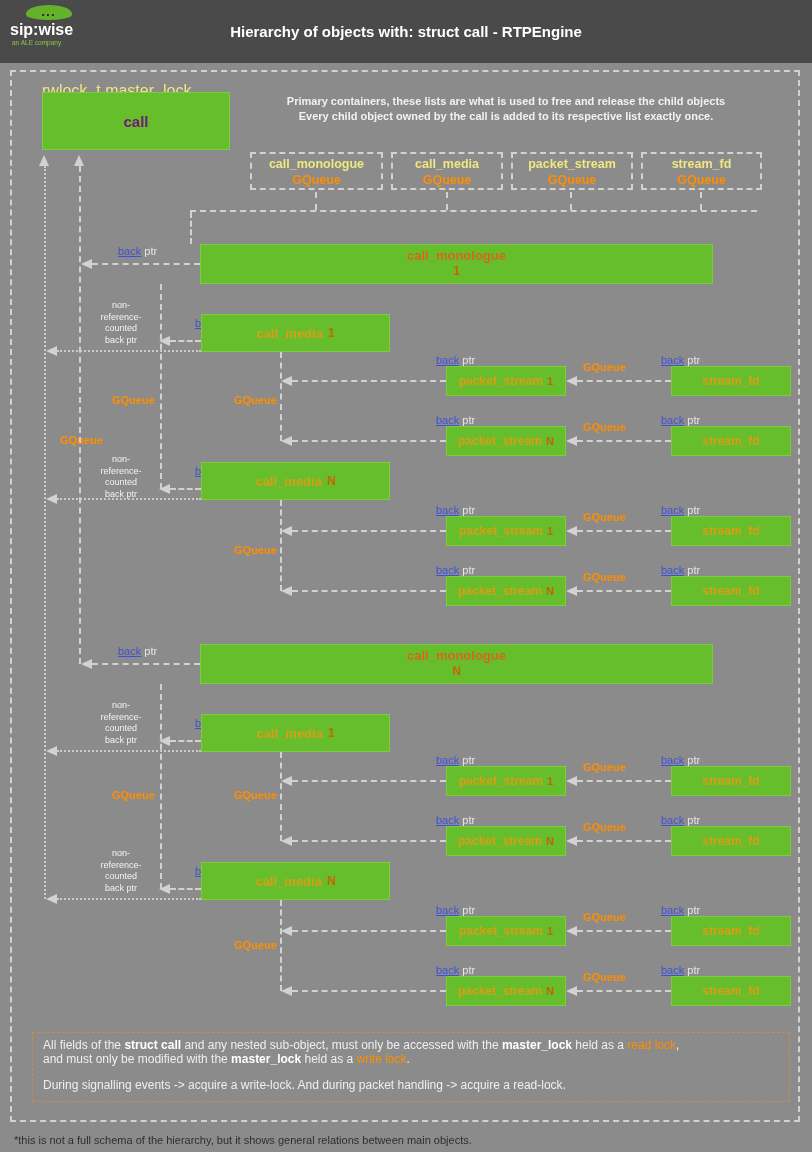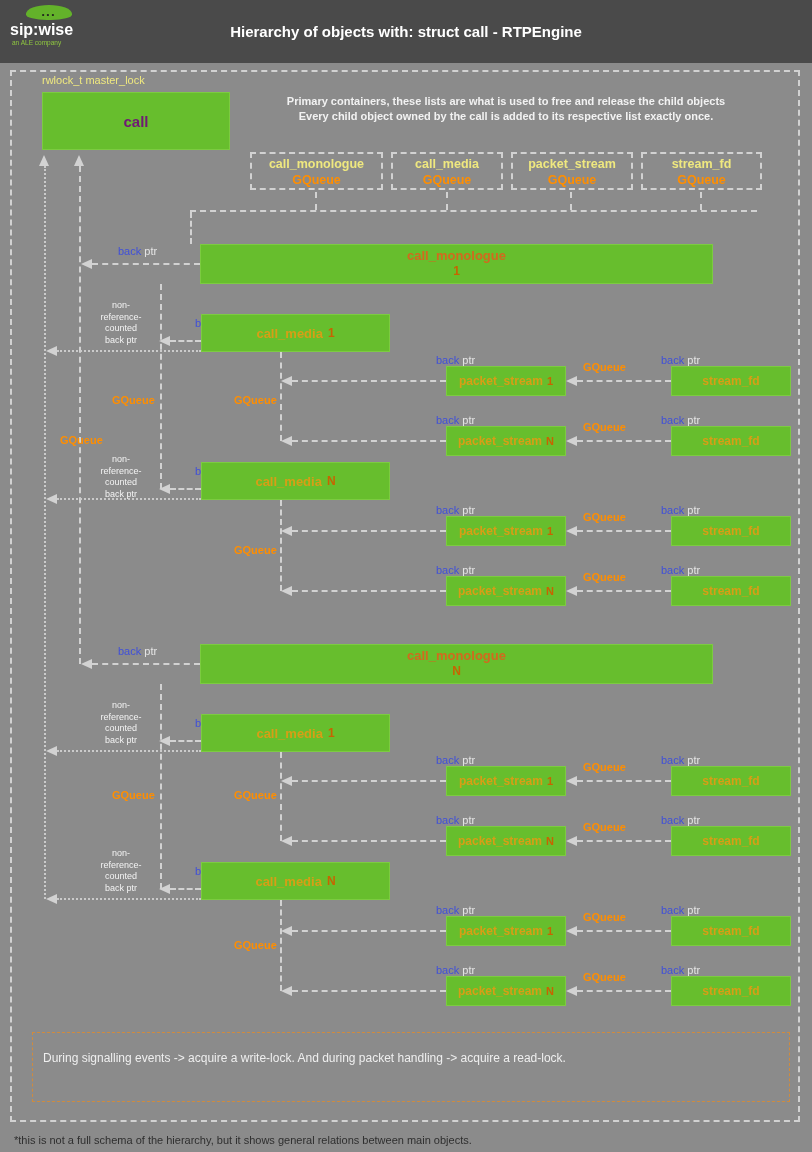--- a/index.html
+++ b/index.html
@@ -11,21 +11,21 @@
          font-weight:bold;font-size:15px;}
   .logo{position:absolute;left:10px;top:5px;width:110px;}
   .bub{width:46px;height:15px;margin-left:16px;background:#63b22a;
        border-radius:60% 60% 55% 55%/70% 70% 45% 45%;text-align:center;line-height:13px;}
   .bub .dots{color:#1e1e1e;font-size:8px;letter-spacing:2px;}
   .lname{color:#ffffff;font-weight:bold;font-size:16px;line-height:17px;margin-top:1px;}
   .lsub{color:#8fc640;font-size:6.5px;margin-top:1px;margin-left:2px;}
   
   .outer{position:absolute;left:10px;top:70px;width:790px;height:1052px;
          border:2px dashed #d2d2d2;box-sizing:border-box;}
-  .ml{position:absolute;left:42px;top:74px;font-size:11px;color:#efe87f;}
+  .ml{position:absolute;left:42px;top:82px;font-size:16px;color:#efe87f;}
   .intro{position:absolute;left:248px;top:94px;width:516px;text-align:center;
          color:#f2f2f2;font-weight:bold;font-size:11px;line-height:14.5px;}
   
   .gb{position:absolute;background:#67be2d;border:1px solid #7ccb41;box-sizing:border-box;
       display:flex;align-items:center;justify-content:center;font-weight:bold;}
   .callbx span{color:#701a75;font-size:15px;}
   .bar{flex-direction:column;justify-content:flex-start;padding-top:3px;}
   .bar .nm{color:#d2691e;font-size:13px;line-height:16px;}
   .bar .no{color:#c76400;font-size:12px;line-height:15px;}
   .bx .nm{color:#d79e16;font-size:13px;}
@@ -43,21 +43,21 @@
   .hd{position:absolute;border-top:2px dotted #cbcbcb;font-style:normal;display:block;}
   .vd{position:absolute;border-left:2px dotted #cbcbcb;font-style:normal;display:block;}
   .al{position:absolute;width:0;height:0;border-top:5px solid transparent;
       border-bottom:5px solid transparent;border-right:11px solid #d2d2d2;
       font-style:normal;display:block;}
   .au{position:absolute;width:0;height:0;border-left:5px solid transparent;
       border-right:5px solid transparent;border-bottom:11px solid #d2d2d2;
       font-style:normal;display:block;}
   
   .bp{position:absolute;font-size:11px;white-space:nowrap;}
-  .bp .k{color:#4050d8;}
+  .bp .k{color:#4050d8;text-decoration:underline;}
   .bp .w{color:#e5e5e5;}
   .gq{position:absolute;font-size:11px;font-weight:bold;color:#ff8e00;white-space:nowrap;}
   .nr{position:absolute;width:66px;text-align:center;font-size:9px;line-height:11.5px;color:#f3f3f3;}
   
   .note{position:absolute;left:32px;top:1032px;width:758px;height:70px;
         border:1px dashed #cf8b3e;box-sizing:border-box;padding:6px 10px;
         font-size:12px;line-height:13.5px;color:#efefef;}
   .note b{color:#ffffff;}
   .note .lk{color:#ff8e00;}
   .note .l3{margin-top:13px;}
@@ -329,18 +329,20 @@
   </div>
   <span class="gq" style="left:583px;top:971px">GQueue</span>
   <span class="bp" style="left:661px;top:964px"><span class="k">back</span> <span class="w">ptr</span></span>
   <i class="al" style="left:566px;top:986px"></i>
   <i class="hl" style="left:577px;top:990px;width:94px"></i>
   <div class="gb bx sm" style="left:671px;top:976px;width:120px;height:30px">
     <span class="nm">stream_fd</span>
   </div>
 
   <div class="note">
+    <div><span>All fields of the </span><b>struct call</b><span> and any nested sub-object, must only be accessed with the </span><b>master_lock</b><span> held as a </span><span class="lk">read lock</span><span>,</span></div>
+    <div><span>and must only be modified with the </span><b>master_lock</b><span> held as a </span><span class="lk">write lock</span><span>.</span></div>
     <div class="l3">During signalling events -&gt; acquire a write-lock. And during packet handling -&gt; acquire a read-lock.</div>
   </div>
 
   <div class="foot">*this is not a full schema of the hierarchy, but it shows general relations between main objects.</div>
 
 </div>
 
 </body></html>

